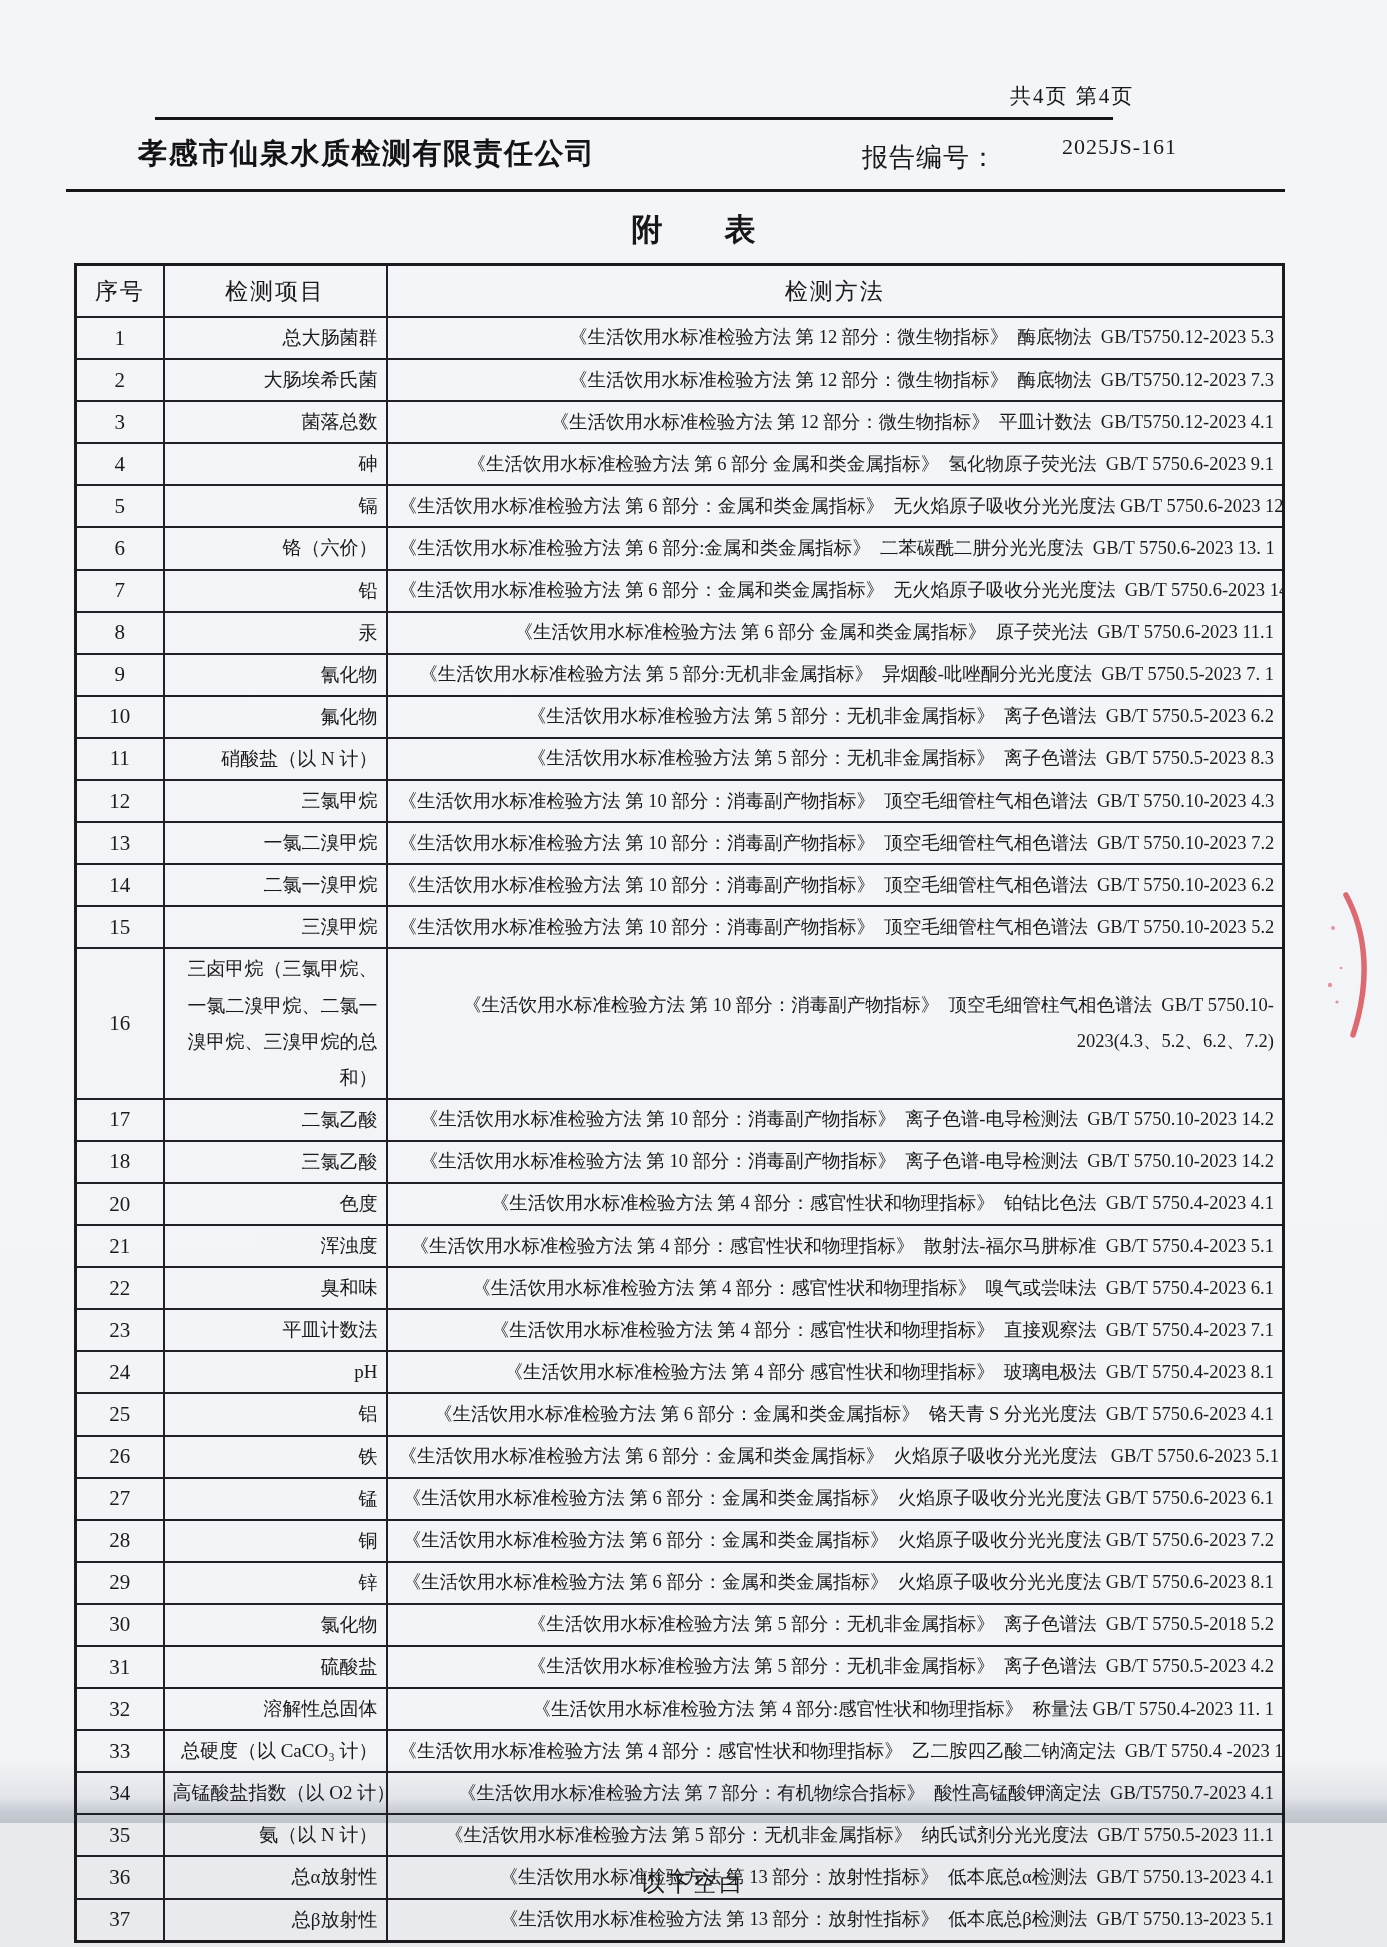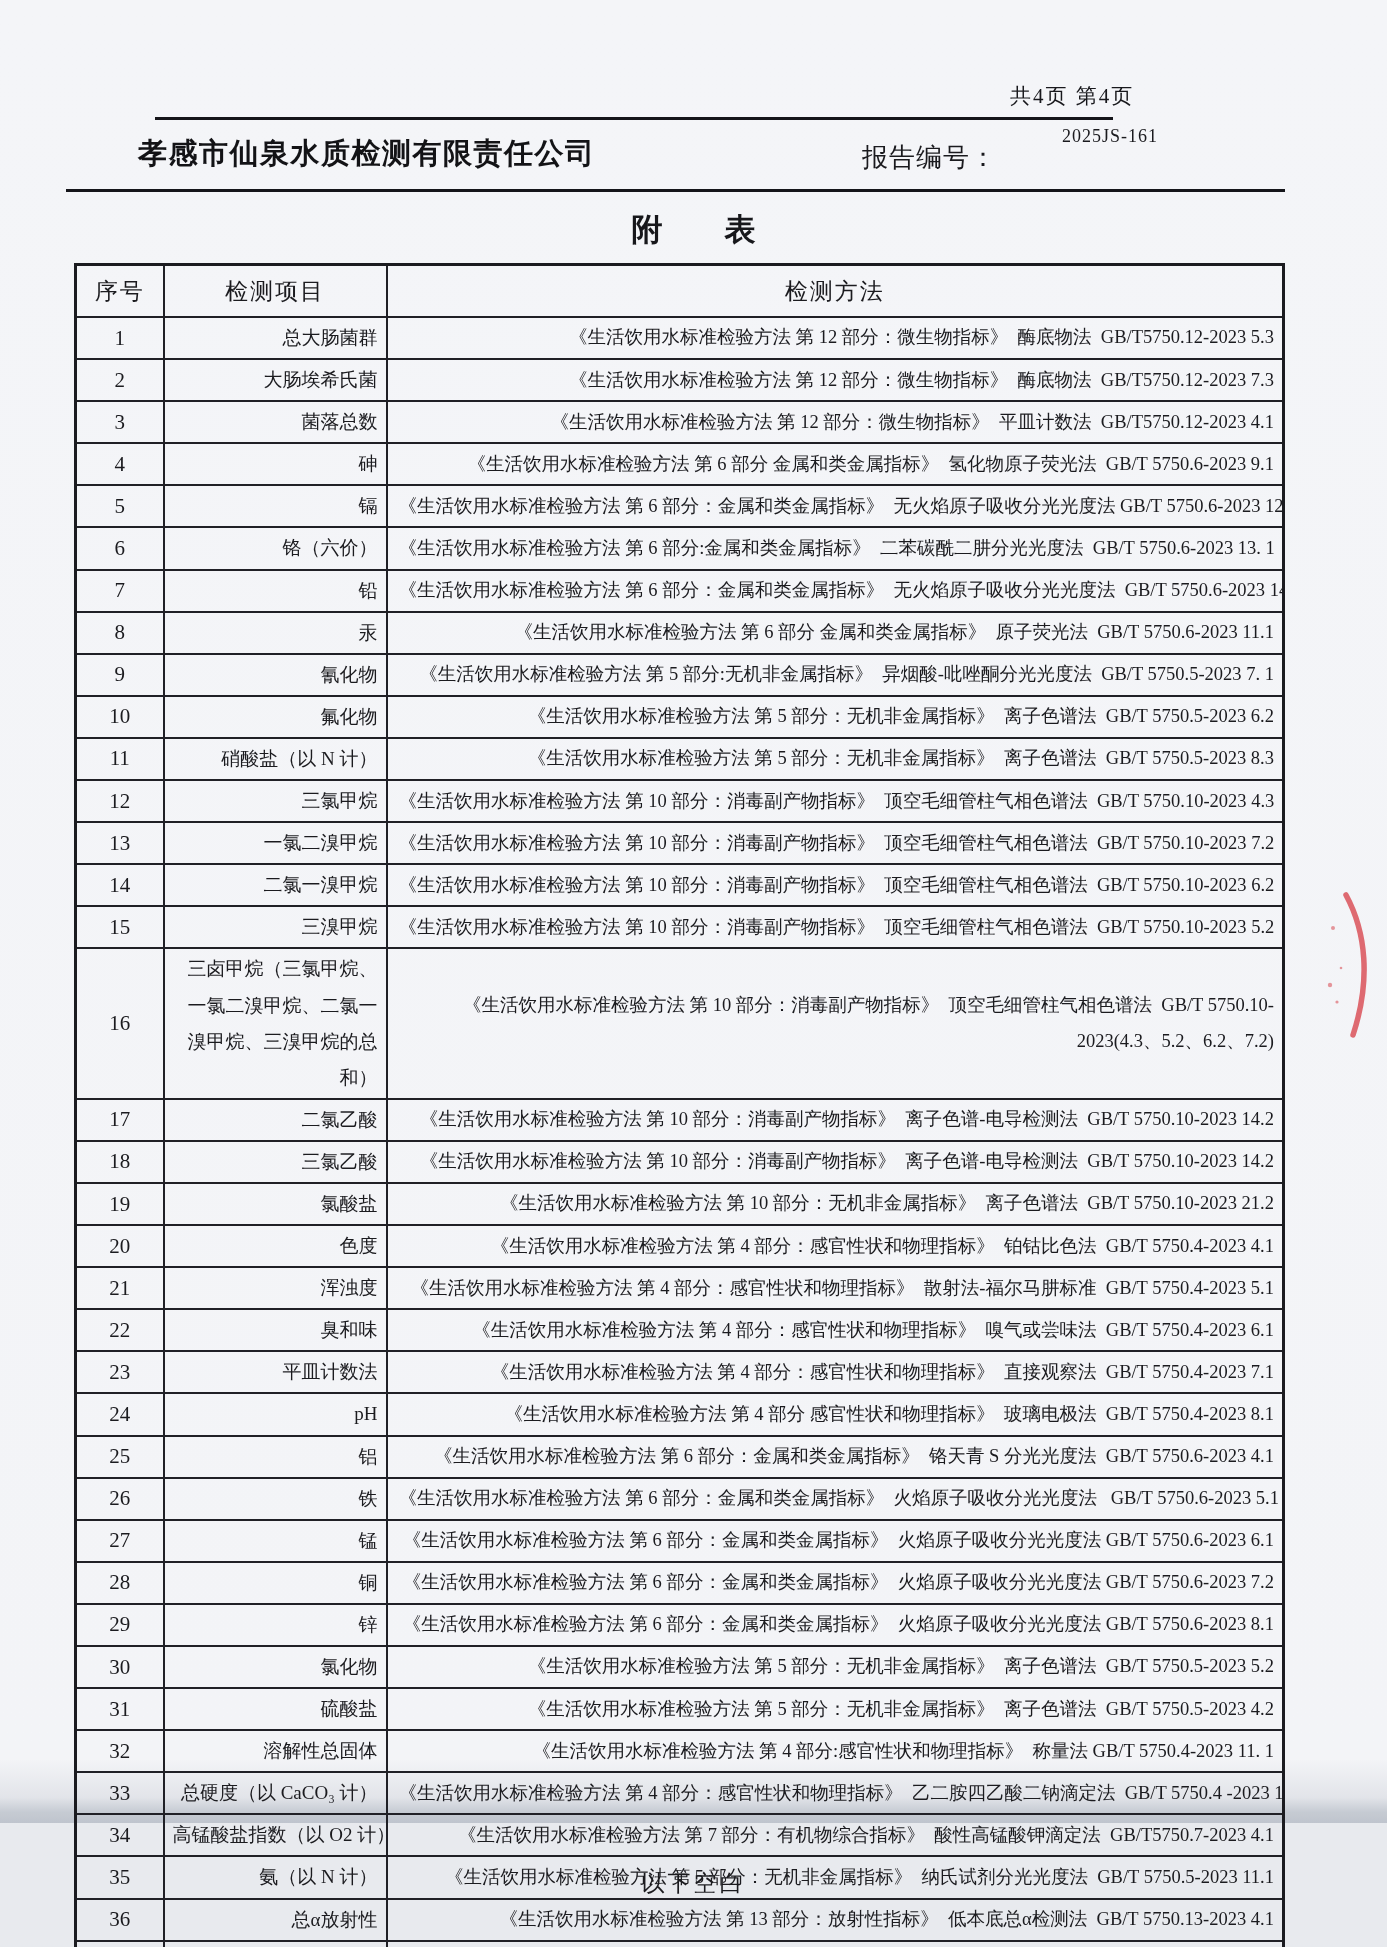--- a/index.html
+++ b/index.html
@@ -26,22 +26,22 @@
   .company{
     position:absolute;left:138px;top:134px;
     font-family:"Liberation Sans","DejaVu Sans",sans-serif;
     font-weight:700;font-size:29px;letter-spacing:1.5px;color:#131316;
   }
   .report-label{
     position:absolute;left:862px;top:140px;
     font-size:26px;color:#1a1a1e;letter-spacing:1px;
   }
   .report-value{
-    position:absolute;left:1062px;top:126px;
-    font-size:18px;color:#1a1a1e;letter-spacing:1px;
+    position:absolute;left:1062px;top:134px;
+    font-size:22px;color:#1a1a1e;letter-spacing:1px;
   }
   .rule-bottom{
     position:absolute;left:66px;top:189px;width:1219px;height:2.5px;
     background:#15151a;
   }
   .doc-title{
     position:absolute;left:0;top:209px;width:1387px;
     display:flex;justify-content:center;gap:62px;
     font-size:31px;font-weight:700;color:#17171b;
   }
@@ -199,25 +199,20 @@
           <td class="no">17</td>
           <td class="item">二氯乙酸</td>
           <td class="method">《生活饮用水标准检验方法 第 10 部分：消毒副产物指标》  离子色谱-电导检测法  GB/T 5750.10-2023 14.2</td>
         </tr>
         <tr class="data-row">
           <td class="no">18</td>
           <td class="item">三氯乙酸</td>
           <td class="method">《生活饮用水标准检验方法 第 10 部分：消毒副产物指标》  离子色谱-电导检测法  GB/T 5750.10-2023 14.2</td>
         </tr>
         <tr class="data-row">
-          <td class="no">19</td>
-          <td class="item">氯酸盐</td>
-          <td class="method">《生活饮用水标准检验方法 第 10 部分：无机非金属指标》  离子色谱法  GB/T 5750.10-2023 21.2</td>
-        </tr>
-        <tr class="data-row">
           <td class="no">20</td>
           <td class="item">色度</td>
           <td class="method">《生活饮用水标准检验方法 第 4 部分：感官性状和物理指标》  铂钴比色法  GB/T 5750.4-2023 4.1</td>
         </tr>
         <tr class="data-row">
           <td class="no">21</td>
           <td class="item">浑浊度</td>
           <td class="method">《生活饮用水标准检验方法 第 4 部分：感官性状和物理指标》  散射法-福尔马肼标准  GB/T 5750.4-2023 5.1</td>
         </tr>
         <tr class="data-row">
@@ -256,21 +251,21 @@
           <td class="method">《生活饮用水标准检验方法 第 6 部分：金属和类金属指标》  火焰原子吸收分光光度法 GB/T 5750.6-2023 7.2</td>
         </tr>
         <tr class="data-row">
           <td class="no">29</td>
           <td class="item">锌</td>
           <td class="method">《生活饮用水标准检验方法 第 6 部分：金属和类金属指标》  火焰原子吸收分光光度法 GB/T 5750.6-2023 8.1</td>
         </tr>
         <tr class="data-row">
           <td class="no">30</td>
           <td class="item">氯化物</td>
-          <td class="method">《生活饮用水标准检验方法 第 5 部分：无机非金属指标》  离子色谱法  GB/T 5750.5-2023 5.2</td>
+          <td class="method">《生活饮用水标准检验方法 第 5 部分：无机非金属指标》  离子色谱法  GB/T 5750.5-2018 5.2</td>
         </tr>
         <tr class="data-row">
           <td class="no">31</td>
           <td class="item">硫酸盐</td>
           <td class="method">《生活饮用水标准检验方法 第 5 部分：无机非金属指标》  离子色谱法  GB/T 5750.5-2023 4.2</td>
         </tr>
         <tr class="data-row">
           <td class="no">32</td>
           <td class="item">溶解性总固体</td>
           <td class="method">《生活饮用水标准检验方法 第 4 部分:感官性状和物理指标》  称量法 GB/T 5750.4-2023 11. 1</td>

